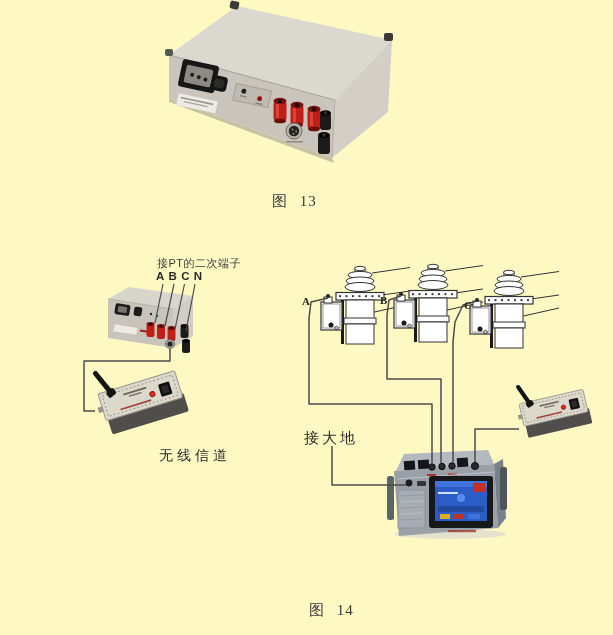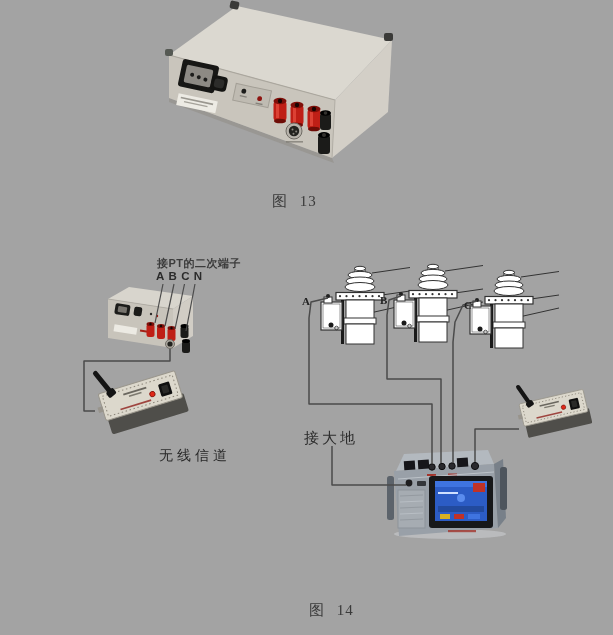--- a/index.html
+++ b/index.html
@@ -1,21 +1,21 @@
 <!DOCTYPE html>
 <html><head>
 <meta charset="utf-8">
 <style>
   html,body{margin:0;padding:0;background:#ffffff;}
-  .page{position:relative;width:613px;height:635px;background:#a3a3a3;overflow:hidden;
+  .page{position:relative;width:613px;height:635px;background:#fef9c3;overflow:hidden;
         font-family:"Liberation Serif", serif;}
   .page svg{position:absolute;left:0;top:0;}
   .t{position:absolute;color:#333;white-space:nowrap;}
   .cap{font-size:15px;color:#3a3a3a;word-spacing:7px;letter-spacing:1px;}
-  .note-bold{font-family:"Liberation Sans", sans-serif;font-weight:bold;font-size:11px;color:#3b3b3b;letter-spacing:0.5px;}
+  .note-bold{font-family:"Liberation Sans", sans-serif;font-weight:normal;font-size:11px;color:#3b3b3b;letter-spacing:0.5px;}
   .phase-row{position:absolute;left:156px;top:270px;width:46px;display:flex;justify-content:space-between;
              font-family:"Liberation Sans", sans-serif;font-weight:bold;font-size:11.5px;color:#2b2b2b;}
   .serif-note{font-size:15px;letter-spacing:3px;color:#2d2d2d;}
   .wireless-cap{font-size:14px;letter-spacing:4px;color:#2a2a2a;}
   .pt-label{font-weight:bold;font-size:11px;color:#222;}
 </style>
 </head>
 <body>
 
 <div class="page">

